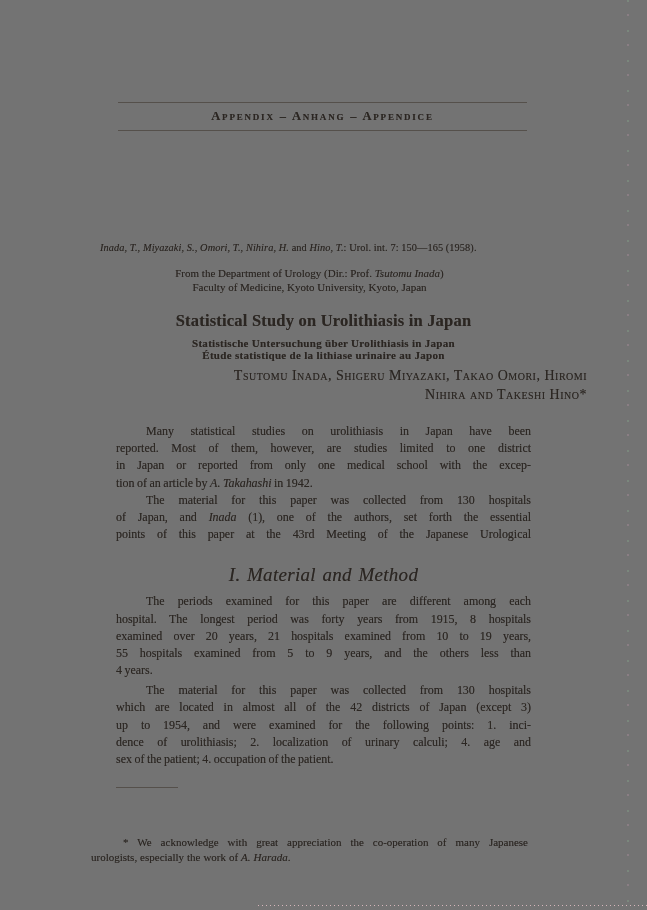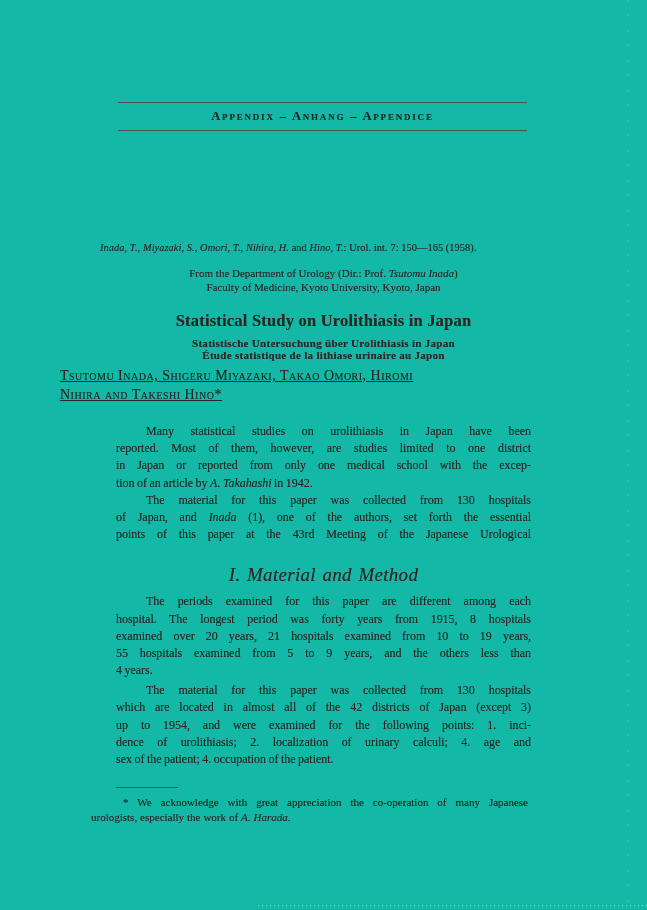--- a/index.html
+++ b/index.html
@@ -1,43 +1,43 @@
 <!DOCTYPE html>
 <html><head>
 <meta charset="utf-8">
 <style>
   html,body{margin:0;padding:0;background:#ffffff;}
   .page{
-    position:relative;width:647px;height:910px;background:#14b8a6;
+    position:relative;width:647px;height:910px;background:#737373;
     font-family:"Liberation Serif","DejaVu Serif",serif;color:#2b2622;
     overflow:hidden;text-shadow:0 0 .5px rgba(43,38,34,.5);
   }
   .band{
     position:absolute;top:102px;left:118px;width:409px;height:27px;
     border-top:1.6px solid #55504b;border-bottom:1.6px solid #55504b;
     display:flex;align-items:center;justify-content:center;
   }
   .band-label{font-variant:small-caps;font-weight:bold;font-size:12.5px;letter-spacing:1.8px;}
   .citation{position:absolute;top:242px;left:100px;width:445px;font-size:10.3px;letter-spacing:.1px;white-space:nowrap;}
-  .affil{position:absolute;top:267px;left:96px;width:455px;text-align:center;font-size:11px;line-height:13.8px;}
+  .affil{position:absolute;top:267px;left:82px;width:455px;text-align:center;font-size:11px;line-height:13.8px;}
   .title{position:absolute;top:311px;left:60px;width:527px;margin:0;text-align:center;font-size:16.5px;font-weight:bold;letter-spacing:.2px;}
   .subtitle{position:absolute;left:60px;width:527px;text-align:center;font-weight:bold;font-size:11px;letter-spacing:.3px;}
   .sub-de{top:337px;}
   .sub-fr{top:349px;}
-  .authors{position:absolute;top:366px;left:60px;width:527px;text-align:left;font-variant:small-caps;font-size:14px;line-height:19.2px;letter-spacing:.5px;text-decoration:underline;}
+  .authors{position:absolute;top:366px;left:60px;width:527px;text-align:right;font-variant:small-caps;font-size:14px;line-height:19.2px;letter-spacing:.5px;}
   .bodycol{position:absolute;top:423px;left:116px;width:415px;font-size:12px;line-height:17.2px;word-spacing:-0.4px;letter-spacing:-0.04px;}
   .pline{text-align:justify;text-align-last:justify;height:17.2px;overflow:hidden;}
   .pline.last{text-align-last:left;}
   .pline.indent{text-indent:30px;}
   .sec-heading{margin-top:23px;margin-bottom:10px;text-align:center;font-style:italic;font-size:19px;line-height:17px;letter-spacing:.3px;word-spacing:1.5px;}
   .para.p4{margin-top:3px;}
   .fn-rule{position:absolute;top:787px;left:116px;width:62px;border-top:1.4px solid #55504b;}
   .footnote{position:absolute;top:795px;left:91px;width:437px;font-size:11px;line-height:15.4px;word-spacing:.2px;}
   .footnote .pline{height:15.4px;}
-  .footnote .pline.indent{text-indent:32px;}
+  .footnote .pline.indent{text-indent:32px;margin-top:40px;}
   .artifact-dots{
     position:absolute;top:905px;left:258px;width:389px;height:1px;
     background-image:repeating-linear-gradient(to right,#eec6cd 0 1px,transparent 1px 4px);
     opacity:.8;
   }
   .artifact-edge{
     position:absolute;top:0;left:627px;width:2px;height:910px;
     background-image:repeating-linear-gradient(to bottom,
       rgba(150,210,160,.22) 0 2px,transparent 2px 14px,
       rgba(230,170,200,.20) 14px 16px,transparent 16px 30px);

